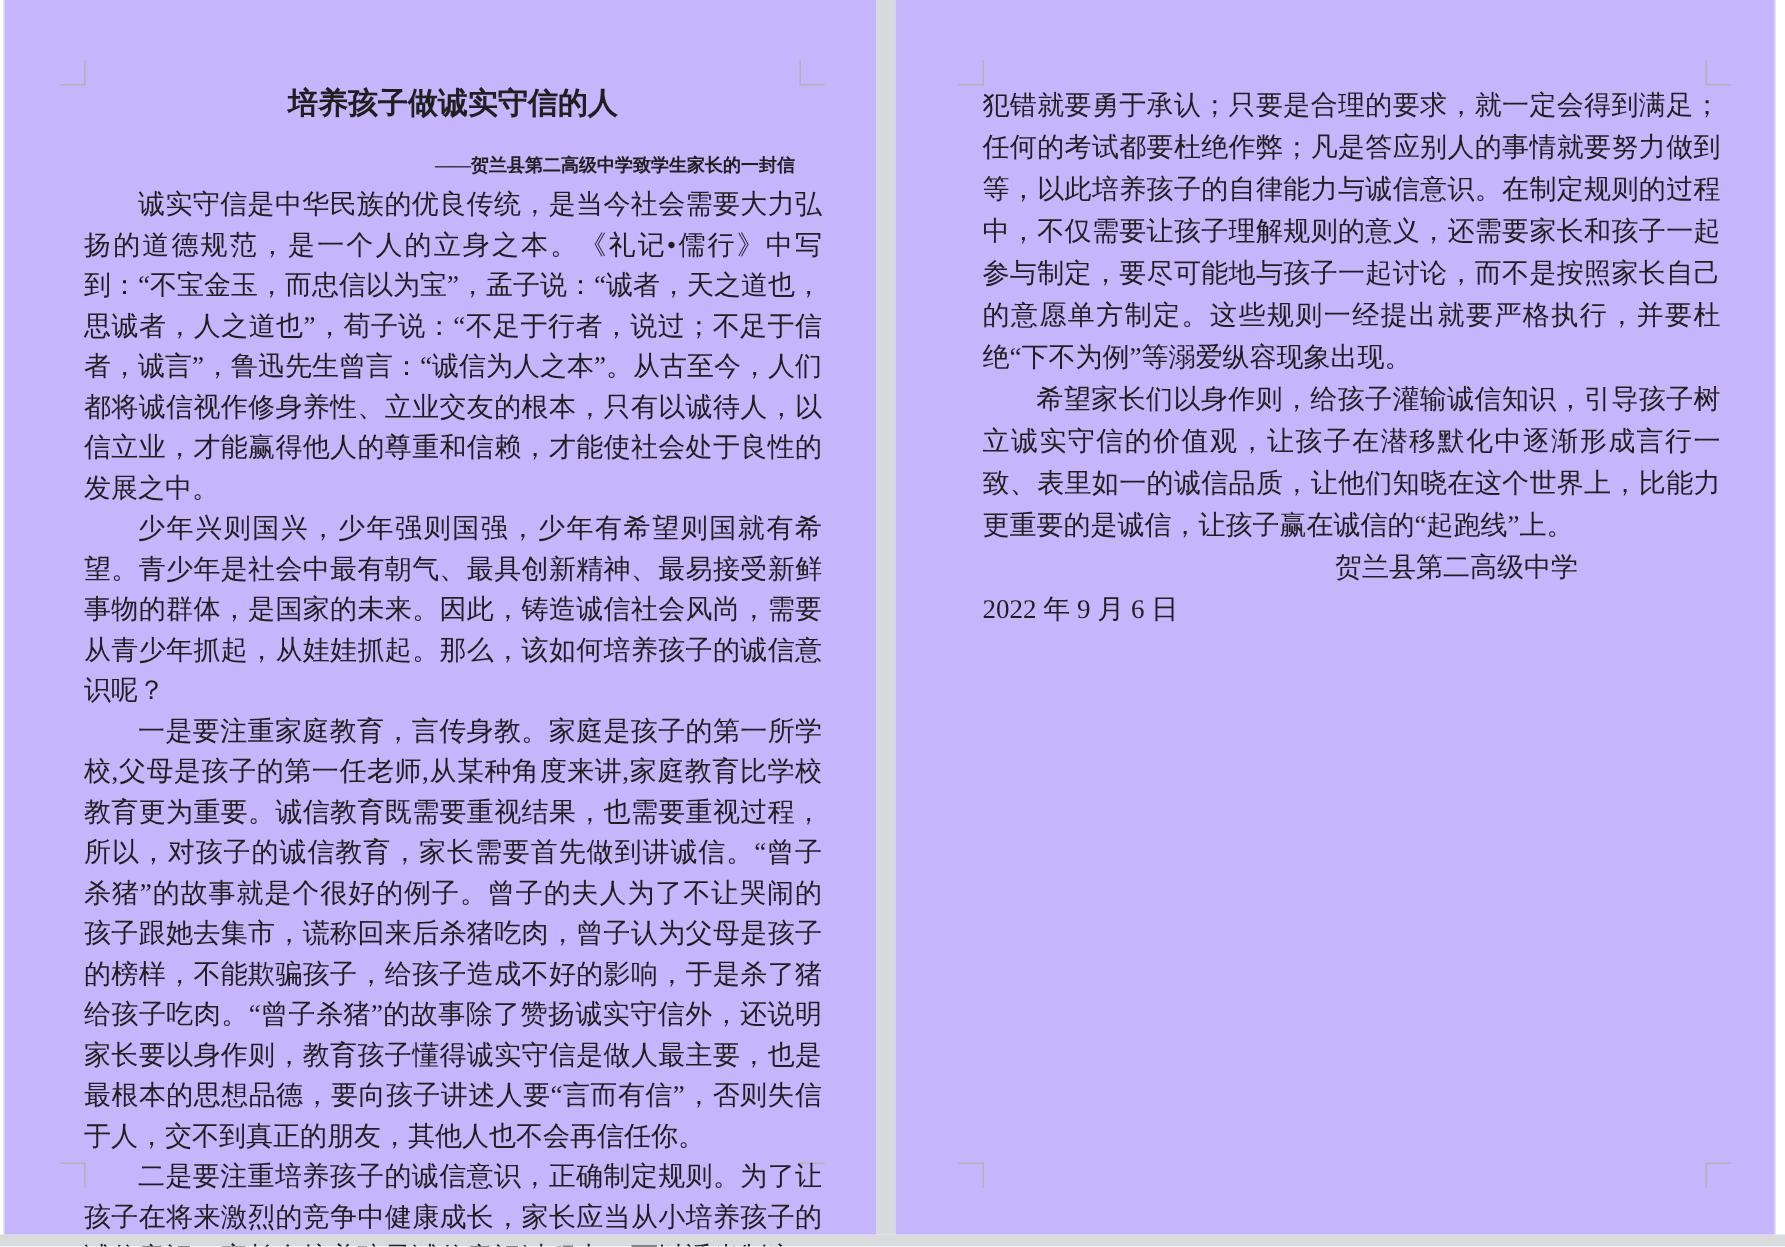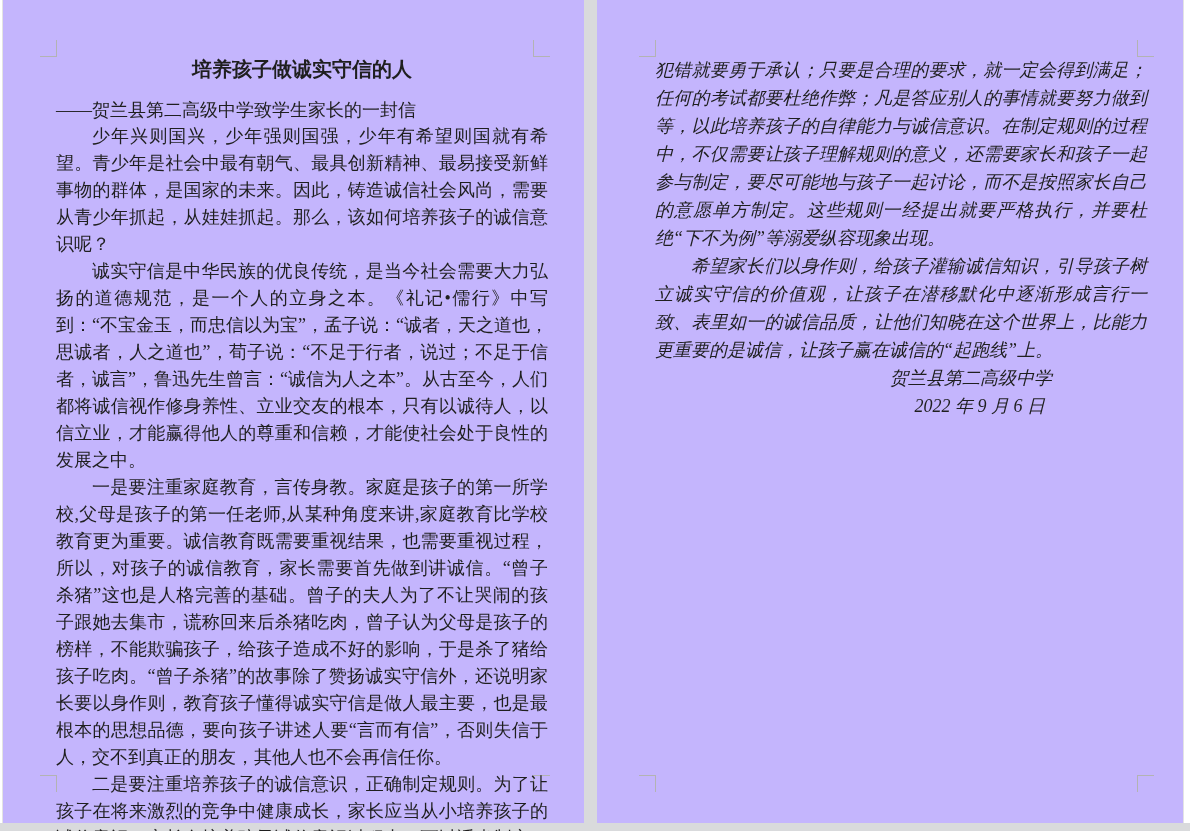--- a/index.html
+++ b/index.html
@@ -15,21 +15,21 @@
   .gap-middle{left:584px;top:0;width:13px;height:823px;}
   .gap-bottom{left:0;top:823px;width:1190px;height:8px;}
   .edge-line{position:absolute;top:0;width:1px;height:823px;background:#e3e3e4;}
   .edge-left{left:2px;}
   .edge-right{left:1183px;}
 
   .page{
     position:absolute;top:0;height:823px;background:#c4b5fd;
   }
   .page-1{left:3px;width:581px;}
-  .page-2{left:597px;width:586px;font-style:italic;}
+  .page-2{left:597px;width:586px;}
 
   
   .mark{position:absolute;width:16px;height:16px;border:0 solid #b3b3b3;}
   .mark.tl{border-right-width:1px;border-bottom-width:1px;}
   .mark.tr{border-left-width:1px;border-bottom-width:1px;}
   .mark.bl{border-right-width:1px;border-top-width:1px;}
   .mark.br{border-left-width:1px;border-top-width:1px;}
   .page-1 .mark.tl{left:37px;top:40px;}
   .page-1 .mark.tr{left:530px;top:40px;}
   .page-1 .mark.bl{left:37px;top:775px;}
@@ -46,52 +46,52 @@
     text-align:justify;
   }
   .page-1 .content{left:53px;padding-top:54px;}
   .page-2 .content{left:58px;padding-top:56px;}
 
   .doc-title{
     font-size:20px;font-weight:bold;
     line-height:30px;text-align:center;margin:0;
   }
   .doc-subtitle{
-    font-size:18px;font-weight:normal;
-    line-height:26px;text-align:left;
+    font-size:12px;font-weight:bold;
+    line-height:26px;text-align:right;
     padding-right:18px;margin:13px 0 0 0;
   }
   .salutation{line-height:28px;margin:18px 0 0 0;}
 
   .page-1 .para{margin:0;line-height:27px;text-indent:2em;}
   .page-2 .para{margin:0;line-height:28px;text-indent:2em;}
   .page-2 .para.cont{text-indent:0;}
 
   .signature-line{line-height:28px;text-align:right;padding-right:95px;}
-  .date-line{line-height:28px;text-align:right;padding-right:102px;}
+  .date-line{line-height:28px;padding-right:102px;}
 </style>
 </head>
 <body>
 
 <div class="edge-line edge-left"></div>
 <div class="edge-line edge-right"></div>
 <div class="canvas-gap gap-middle"></div>
 <div class="canvas-gap gap-bottom"></div>
 
 <div class="page page-1">
   <div class="mark tl"></div>
   <div class="mark tr"></div>
   <div class="mark bl"></div>
   <div class="mark br"></div>
   <div class="content">
     <h1 class="doc-title">培养孩子做诚实守信的人</h1>
     <div class="doc-subtitle">——贺兰县第二高级中学致学生家长的一封信</div>
+    <p class="para">诚实守信是中华民族的优良传统，是当今社会需要大力弘扬的道德规范，是一个人的立身之本。《礼记•儒行》中写到：“不宝金玉，而忠信以为宝”，孟子说：“诚者，天之道也，思诚者，人之道也”，荀子说：“不足于行者，说过；不足于信者，诚言”，鲁迅先生曾言：“诚信为人之本”。从古至今，人们都将诚信视作修身养性、立业交友的根本，只有以诚待人，以信立业，才能赢得他人的尊重和信赖，才能使社会处于良性的发展之中。</p>
     <p class="para">少年兴则国兴，少年强则国强，少年有希望则国就有希望。青少年是社会中最有朝气、最具创新精神、最易接受新鲜事物的群体，是国家的未来。因此，铸造诚信社会风尚，需要从青少年抓起，从娃娃抓起。那么，该如何培养孩子的诚信意识呢？</p>
-    <p class="para">诚实守信是中华民族的优良传统，是当今社会需要大力弘扬的道德规范，是一个人的立身之本。《礼记•儒行》中写到：“不宝金玉，而忠信以为宝”，孟子说：“诚者，天之道也，思诚者，人之道也”，荀子说：“不足于行者，说过；不足于信者，诚言”，鲁迅先生曾言：“诚信为人之本”。从古至今，人们都将诚信视作修身养性、立业交友的根本，只有以诚待人，以信立业，才能赢得他人的尊重和信赖，才能使社会处于良性的发展之中。</p>
-    <p class="para">一是要注重家庭教育，言传身教。家庭是孩子的第一所学校,父母是孩子的第一任老师,从某种角度来讲,家庭教育比学校教育更为重要。诚信教育既需要重视结果，也需要重视过程，所以，对孩子的诚信教育，家长需要首先做到讲诚信。“曾子杀猪”这也是人格完善的基础。曾子的夫人为了不让哭闹的孩子跟她去集市，谎称回来后杀猪吃肉，曾子认为父母是孩子的榜样，不能欺骗孩子，给孩子造成不好的影响，于是杀了猪给孩子吃肉。“曾子杀猪”的故事除了赞扬诚实守信外，还说明家长要以身作则，教育孩子懂得诚实守信是做人最主要，也是最根本的思想品德，要向孩子讲述人要“言而有信”，否则失信于人，交不到真正的朋友，其他人也不会再信任你。</p>
+    <p class="para">一是要注重家庭教育，言传身教。家庭是孩子的第一所学校,父母是孩子的第一任老师,从某种角度来讲,家庭教育比学校教育更为重要。诚信教育既需要重视结果，也需要重视过程，所以，对孩子的诚信教育，家长需要首先做到讲诚信。“曾子杀猪”的故事就是个很好的例子。曾子的夫人为了不让哭闹的孩子跟她去集市，谎称回来后杀猪吃肉，曾子认为父母是孩子的榜样，不能欺骗孩子，给孩子造成不好的影响，于是杀了猪给孩子吃肉。“曾子杀猪”的故事除了赞扬诚实守信外，还说明家长要以身作则，教育孩子懂得诚实守信是做人最主要，也是最根本的思想品德，要向孩子讲述人要“言而有信”，否则失信于人，交不到真正的朋友，其他人也不会再信任你。</p>
     <p class="para">二是要注重培养孩子的诚信意识，正确制定规则。为了让孩子在将来激烈的竞争中健康成长，家长应当从小培养孩子的诚信意识。家长在培养孩子诚信意识过程中，可以适当制定一些正向的规则，如：借了人家的东西要及时归还；</p>
   </div>
 </div>
 
 <div class="page page-2">
   <div class="mark tl"></div>
   <div class="mark tr"></div>
   <div class="mark bl"></div>
   <div class="mark br"></div>
   <div class="content">

